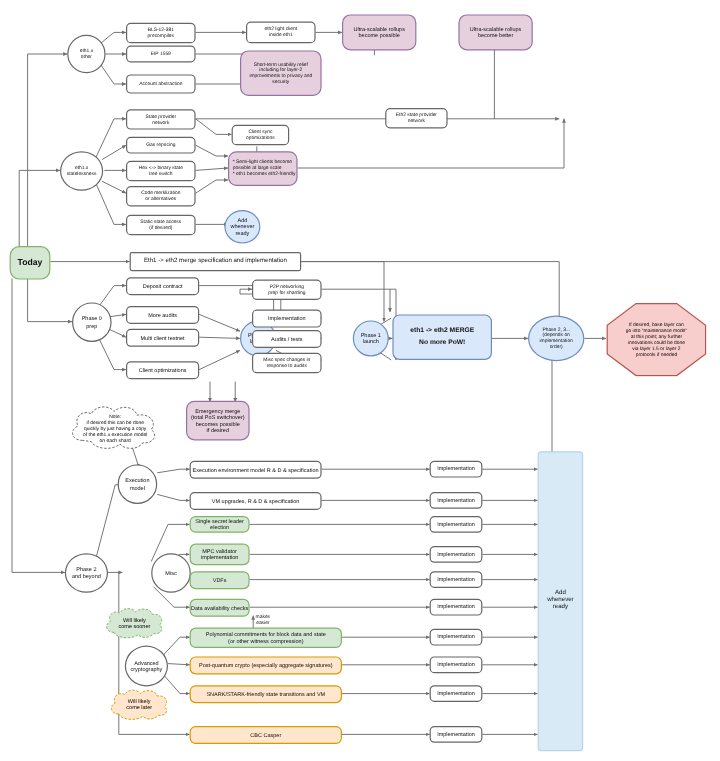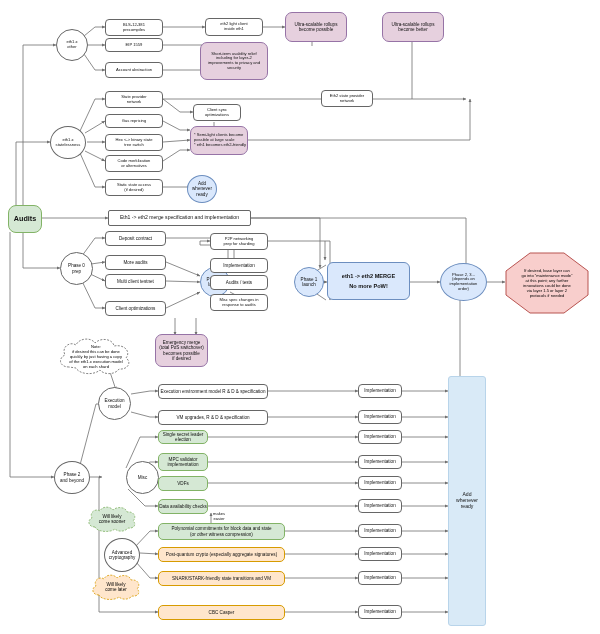--- a/index.html
+++ b/index.html
@@ -149,21 +149,21 @@
       <path d="M402,462 L448,462"></path>
       <path d="M402,483 L448,483"></path>
       <path d="M402,506 L448,506"></path>
       <path d="M402,531 L448,531"></path>
       <path d="M402,554 L448,554"></path>
       <path d="M402,578 L448,578"></path>
       <path d="M402,612 L448,612"></path>
     </g>
   </svg>
 
-  <div class="node todo t7" style="left:8px;top:205px;width:34px;height:28px;">Audits</div>
+  <div class="node todo t7" style="left:8px;top:205px;width:34px;height:28px;">Today</div>
 
   <div class="node circ t4 ml" style="left:56px;top:29px;width:32px;height:32px;">eth1.x
 other</div>
 
   <div class="node rect t4 ml" style="left:105px;top:19px;width:58px;height:17px;">BLS-12-381
 precompiles</div>
   <div class="node rect t4" style="left:105px;top:38px;width:58px;height:14px;">EIP 1559</div>
   <div class="node rect t4" style="left:105px;top:62px;width:58px;height:16px;">Account abstraction</div>
 
   <div class="node rect t4 ml" style="left:205px;top:18px;width:58px;height:18px;">eth2 light client

